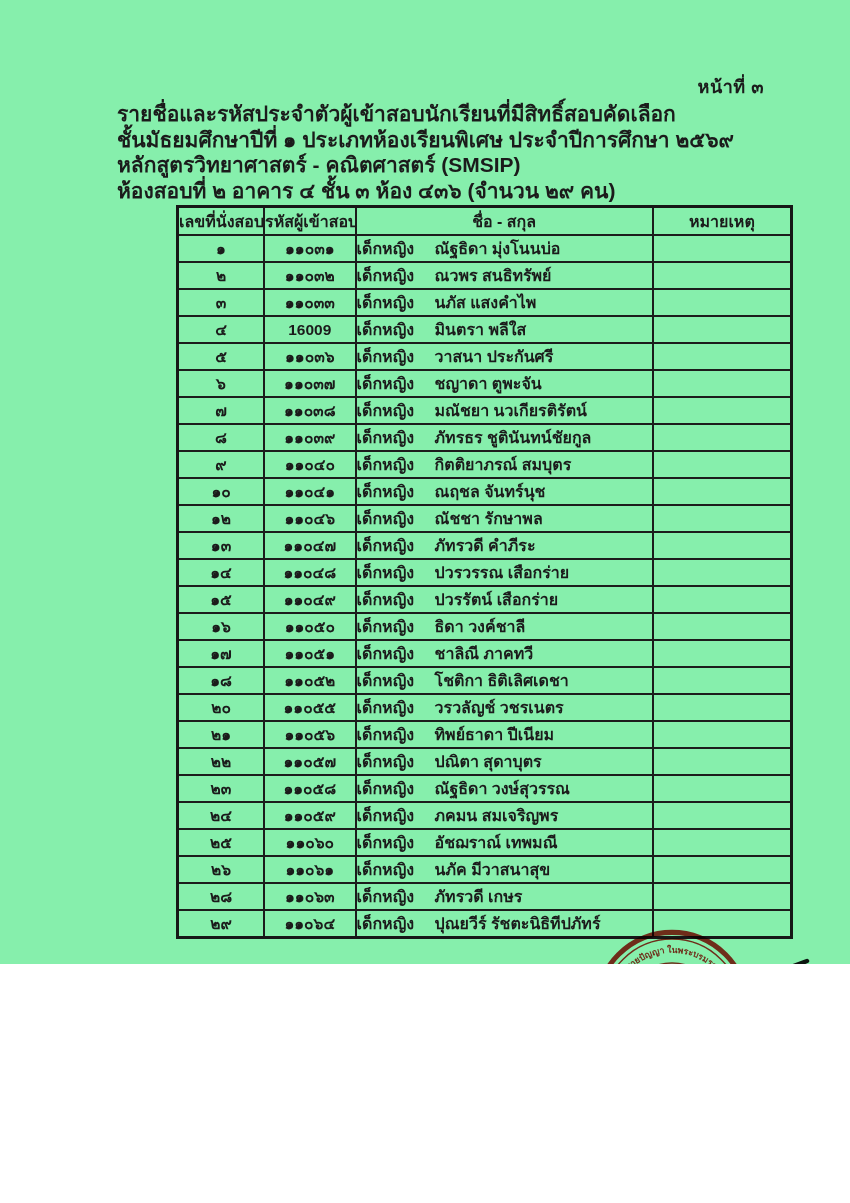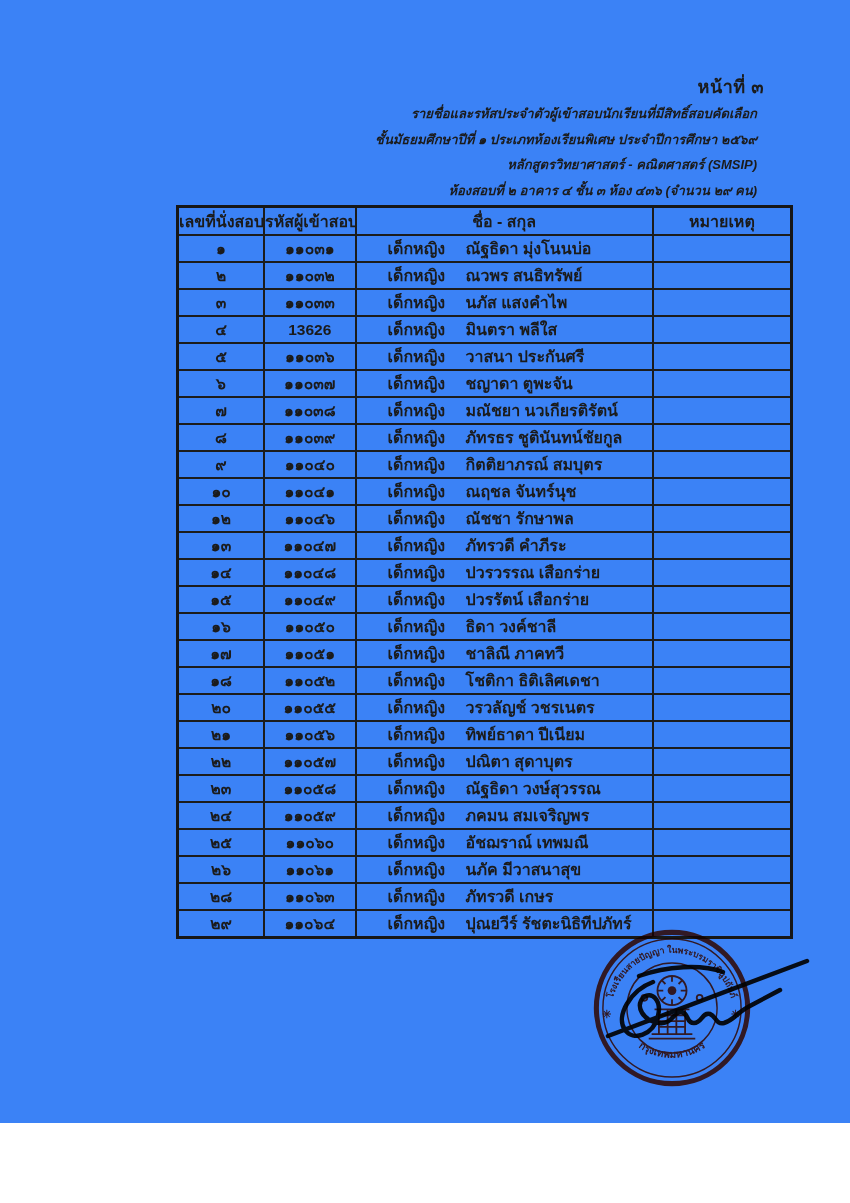--- a/index.html
+++ b/index.html
@@ -1,42 +1,42 @@
 <!DOCTYPE html>
 <html><head>
 <meta charset="utf-8">
 <style>
   html,body{margin:0;padding:0;background:#ffffff;}
   .page{
-    position:relative; width:850px; height:1123px; background:#3b82f6;
+    position:relative; width:850px; height:964px; background:#86efac;
     font-family:"Liberation Sans", sans-serif; color:#1b1b1b; font-weight:700;
     overflow:hidden;
   }
   .page-number{
     position:absolute; top:72px; right:86px; font-size:18px; letter-spacing:.5px;
   }
   .title-block{
-    position:absolute; top:101px; left:117px; width:640px; text-align:right;
-    font-size:13px; line-height:25.5px;font-style:italic;
+    position:absolute; top:101px; left:117px; width:640px; text-align:left;
+    font-size:21px; line-height:25.5px;
   }
   table.roster{
     position:absolute; top:205px; left:128px; width:617px;
     border-collapse:collapse; table-layout:fixed;
     border:3px solid #171717;
     margin-left:48px;
   }
   table.roster th, table.roster td{
     border:2px solid #1c1c1c; padding:0; font-weight:700;
     overflow:hidden; white-space:nowrap;
   }
   table.roster th{ height:26px; font-size:16px; text-align:center; }
   td.c-seat, td.c-code{ text-align:center; font-size:15.5px; height:23.3px;}
   td.c-name{ text-align:left; padding-left:12px; font-size:16px; }
   td.c-remark{ }
-  span.pfx{ display:inline-block; width:78px;padding-left:31px; }
+  span.pfx{ display:inline-block; width:78px; }
   .stamp{
     position:absolute; left:592px; top:928px; width:160px; height:160px;
     mix-blend-mode:multiply; opacity:.95;
   }
   .signature{
     position:absolute; left:575px; top:928px; width:250px; height:145px;
     mix-blend-mode:multiply;
   }
 </style>
 </head>
@@ -82,21 +82,21 @@
           <td class="c-remark"></td>
         </tr>
         <tr>
           <td class="c-seat">๓</td>
           <td class="c-code">๑๑๐๓๓</td>
           <td class="c-name"><span class="pfx">เด็กหญิง</span><span>นภัส แสงคำไพ</span></td>
           <td class="c-remark"></td>
         </tr>
         <tr>
           <td class="c-seat">๔</td>
-          <td class="c-code">13626</td>
+          <td class="c-code">16009</td>
           <td class="c-name"><span class="pfx">เด็กหญิง</span><span>มินตรา พลีใส</span></td>
           <td class="c-remark"></td>
         </tr>
         <tr>
           <td class="c-seat">๕</td>
           <td class="c-code">๑๑๐๓๖</td>
           <td class="c-name"><span class="pfx">เด็กหญิง</span><span>วาสนา ประกันศรี</span></td>
           <td class="c-remark"></td>
         </tr>
         <tr>

